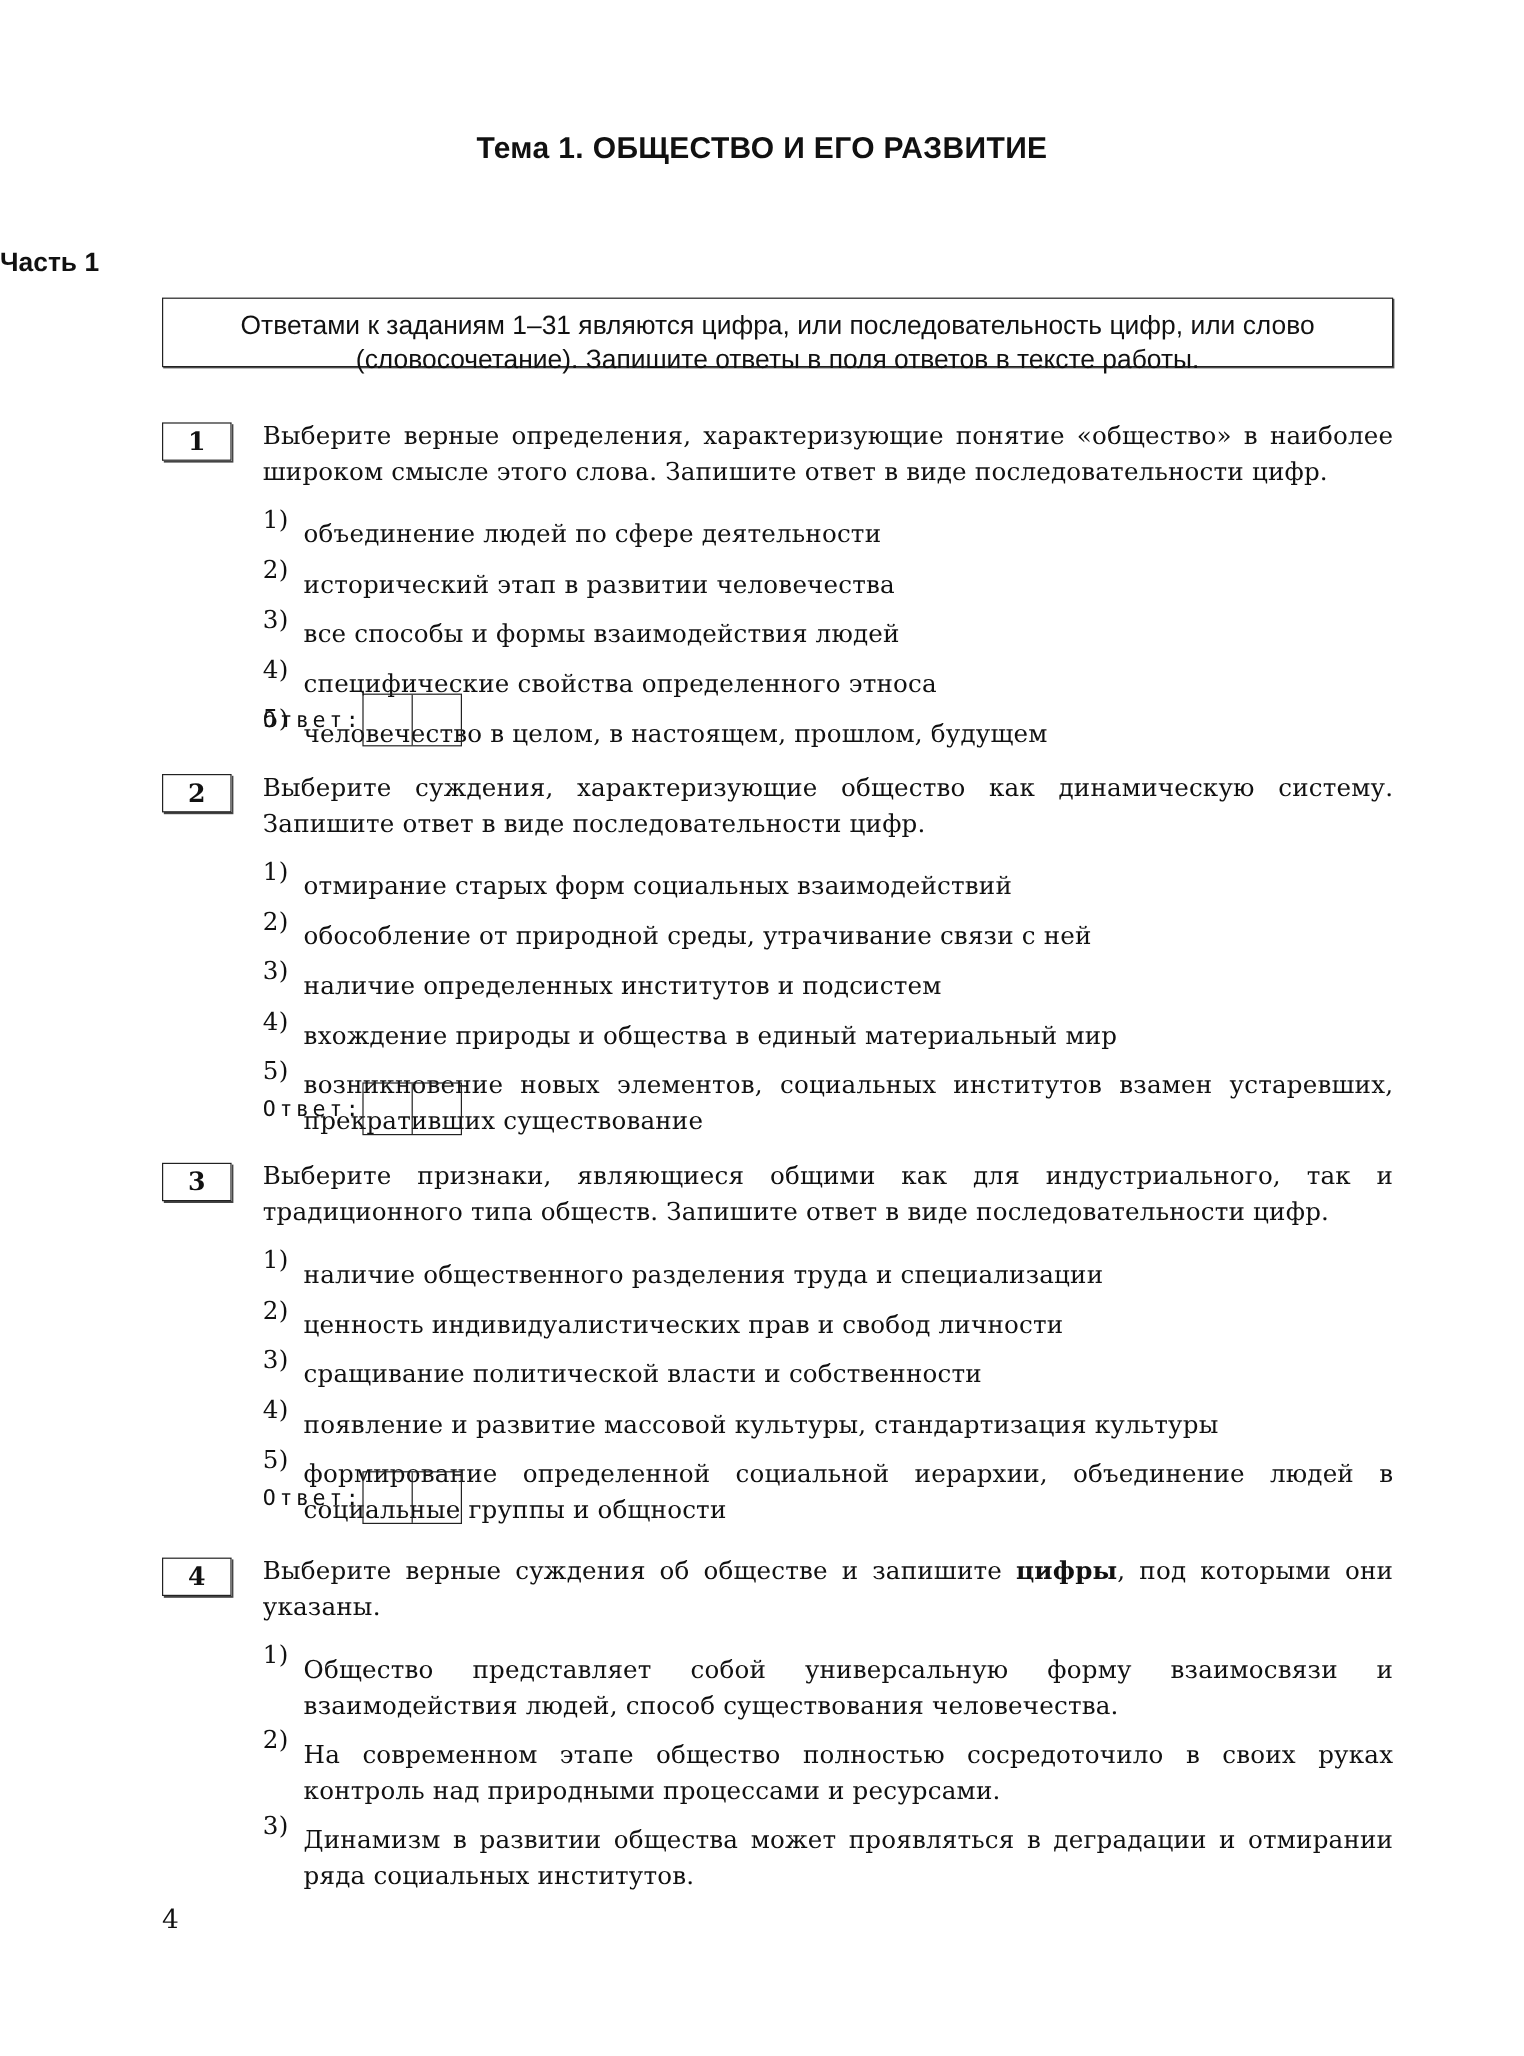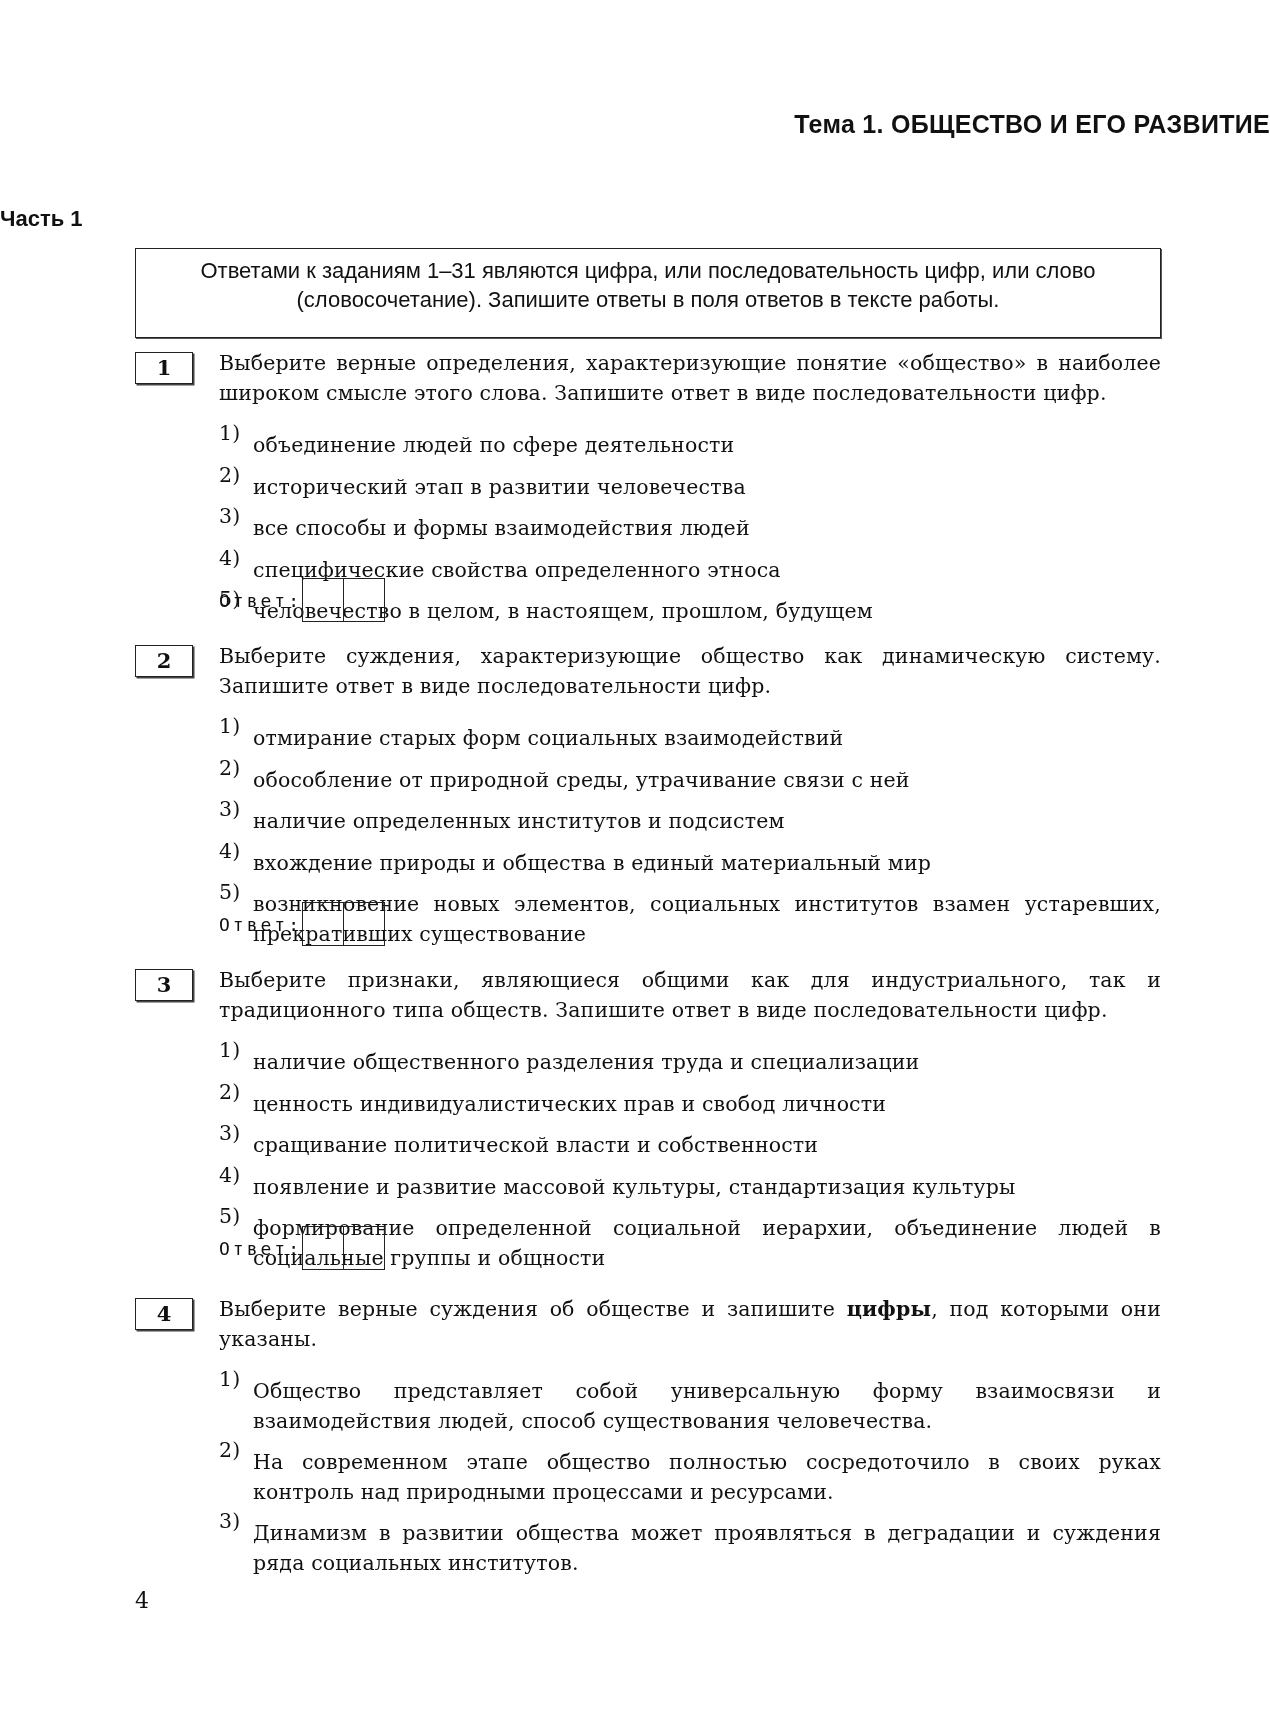--- a/index.html
+++ b/index.html
@@ -3,32 +3,32 @@
 <meta charset="utf-8">
 <style>
   html, body { margin: 0; padding: 0; background: #ffffff; }
   body {
     width: 1270px; height: 1713px; position: relative; overflow: hidden;
     color: #111111;
     font-family: "DejaVu Serif", "Liberation Serif", serif;
   }
   .title {
     position: absolute; left: 0; width: 1270px; top: 110px;
-    text-align: right;
+    text-align: center;
     font-family: "Liberation Sans", "DejaVu Sans", sans-serif;
     font-weight: bold; font-size: 25px; letter-spacing: 0.3px;
   }
   .part {
     position: absolute; left: 0; width: 1270px; top: 206px;
     text-align: left;
     font-family: "Liberation Sans", "DejaVu Sans", sans-serif;
     font-weight: bold; font-size: 22px;
   }
   .instructions {
-    position: absolute; left: 135px; top: 248px; width: 1026px; height: 90px;
+    position: absolute; left: 135px; top: 248px; width: 1026px; height: 58px;
     border: 1.5px solid #222; box-sizing: border-box;
     box-shadow: 1px 1px 0 #555;
     font-family: "Liberation Sans", "DejaVu Sans", sans-serif;
     font-size: 22px; line-height: 29px;
     text-align: center; padding-top: 7px;
   }
   .q {
     position: absolute; left: 0; width: 1270px;
   }
   .qnum {
@@ -185,18 +185,18 @@
     <div class="opt">
         <span class="n">1)</span>
         <span class="t">Общество представляет собой универсальную форму взаимосвязи и взаимодействия людей, способ существования человечества.</span>
       </div>
     <div class="opt">
         <span class="n">2)</span>
         <span class="t">На современном этапе общество полностью сосредоточило в своих руках контроль над природными процессами и ресурсами.</span>
       </div>
     <div class="opt">
         <span class="n">3)</span>
-        <span class="t">Динамизм в развитии общества может проявляться в деградации и суждения ряда социальных институтов.</span>
+        <span class="t">Динамизм в развитии общества может проявляться в деградации и отмирании ряда социальных институтов.</span>
       </div>
   </div>
 </div>
 
 <div class="pagenum">4</div>
 
 </body></html>

